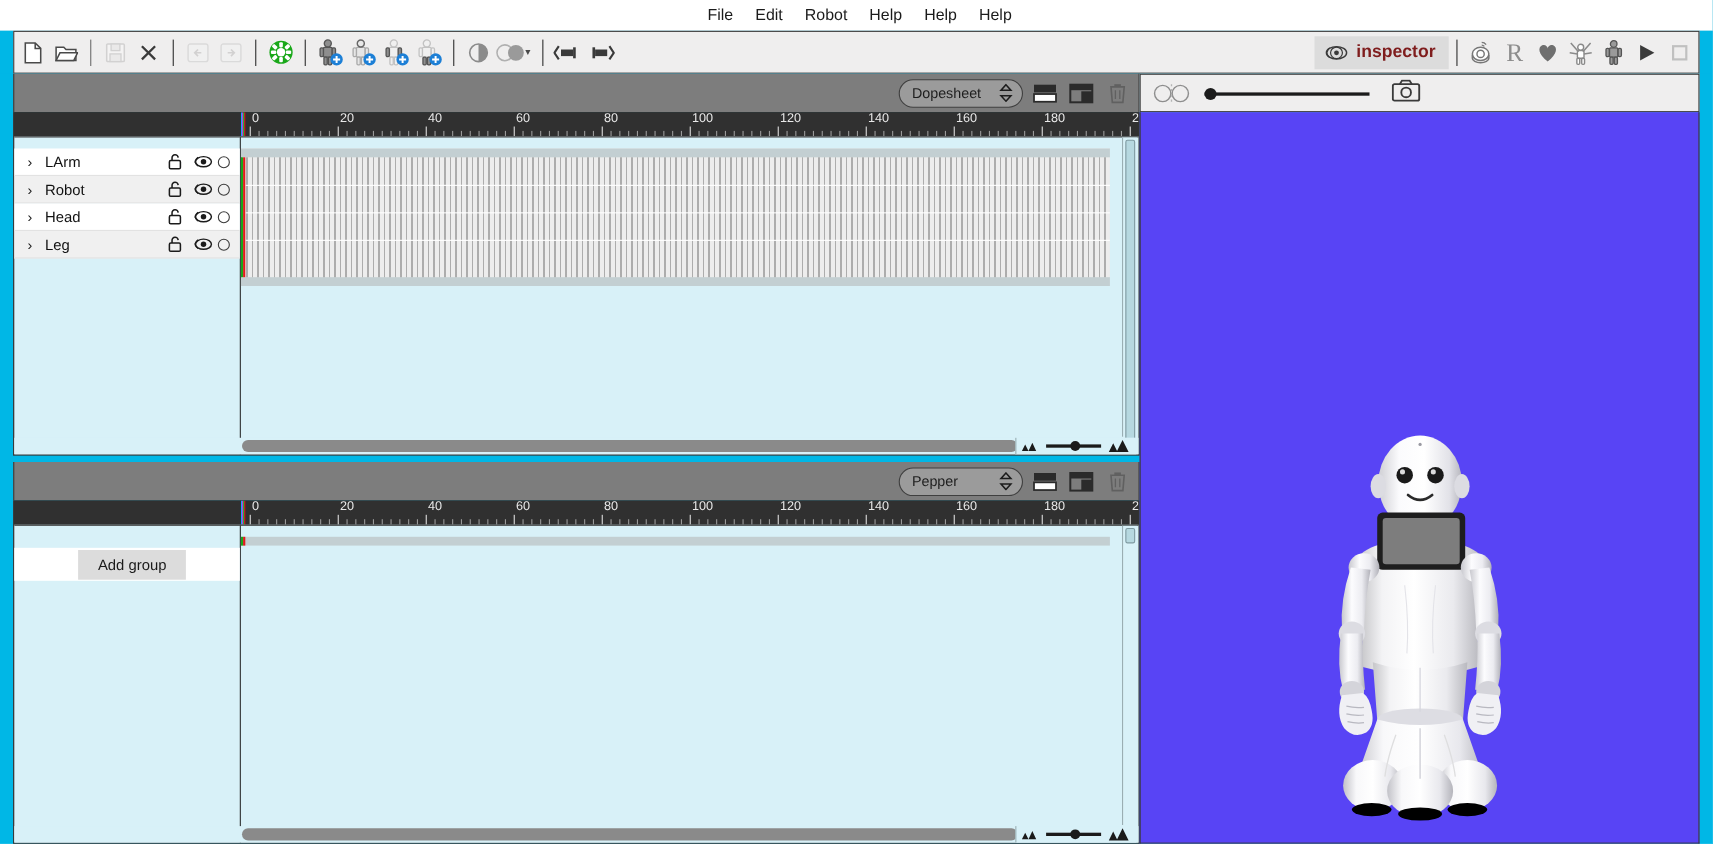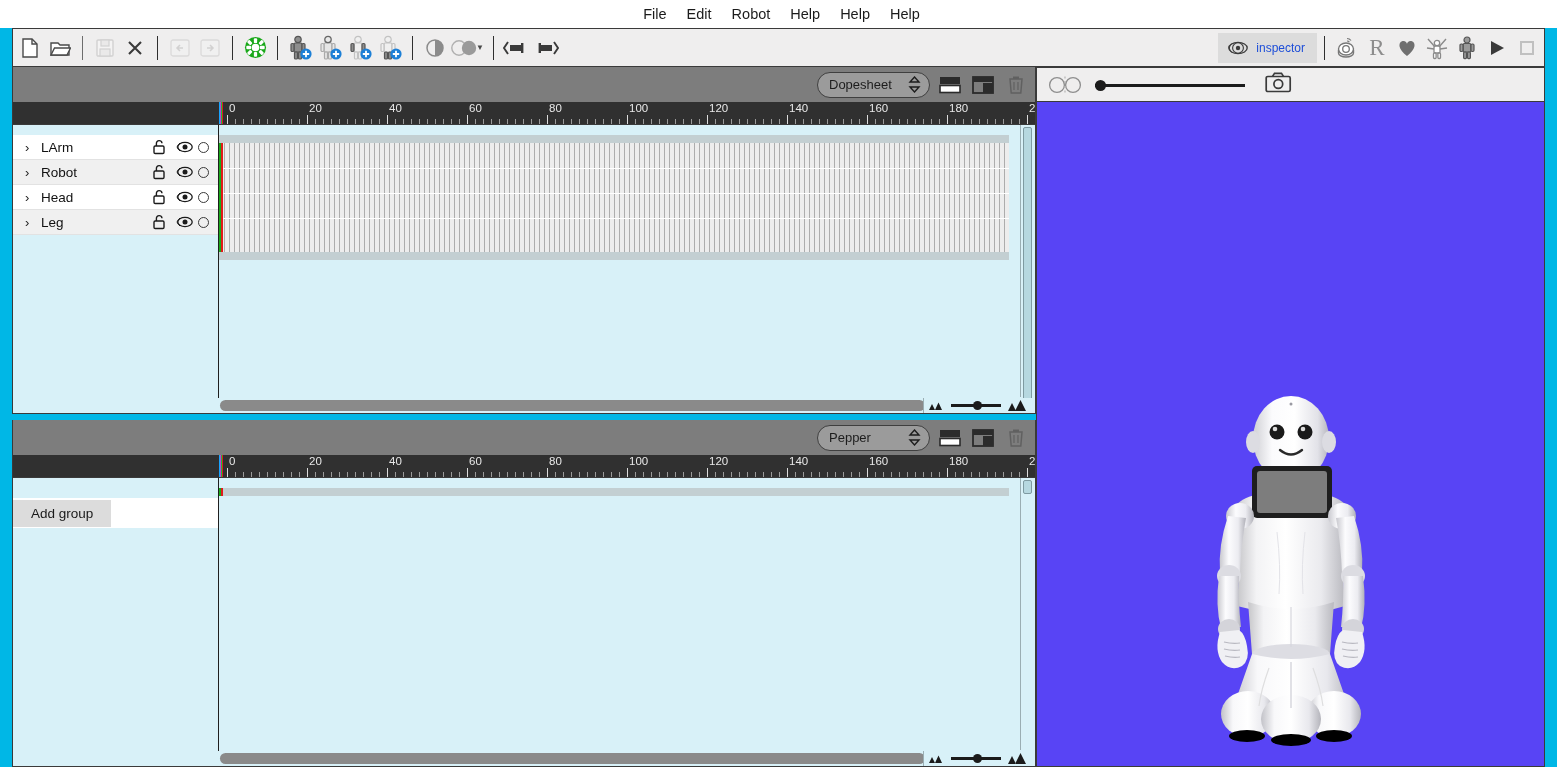--- a/index.html
+++ b/index.html
@@ -60,21 +60,21 @@
   }
   .tb-sep.thin { background: #6d6d6d; }
   .tb-spacer { flex: 1 1 auto; }
 
   .inspector-btn {
     display: flex; align-items: center; gap: 7px;
     height: 30px; padding: 0 12px 0 9px;
     background: #dcdcdc; cursor: pointer;
     flex: 0 0 auto;
   }
-  .inspector-btn .lbl { font-size: 12px; color: #1d4ed8; }
+  .inspector-btn .lbl { font-size: 16px; color: #7f1d1d; font-weight: bold; }
 
   .tb-caret {
     font-size: 8px; color: #4a4a4a; margin-left: -4px; margin-right: 2px;
   }
 
   
   .main {
     position: absolute; top: 67px; left: 0;
     width: 1557px; height: 700px;
     background: #00b7e6;
@@ -237,21 +237,21 @@
     height: 282px; background: #b6d8e0; border: 1px solid #7e9aa1;
     border-radius: 2px;
   }
 
   
   .addgroup-row {
     height: 30px; display: flex; align-items: center;
     background: #ffffff; margin-top: 10px;
   }
   .addgroup-btn {
-    padding: 6px 18px;
+    margin-left: 58px; padding: 6px 18px;
     background: #dcdcdc; font-size: 13.5px; color: #1a1a1a;
     cursor: pointer;
   }
 
   
   .view-col {
     position: absolute; top: 0; left: 1036px;
     width: 509px; height: 700px;
   }
   .view-head {

